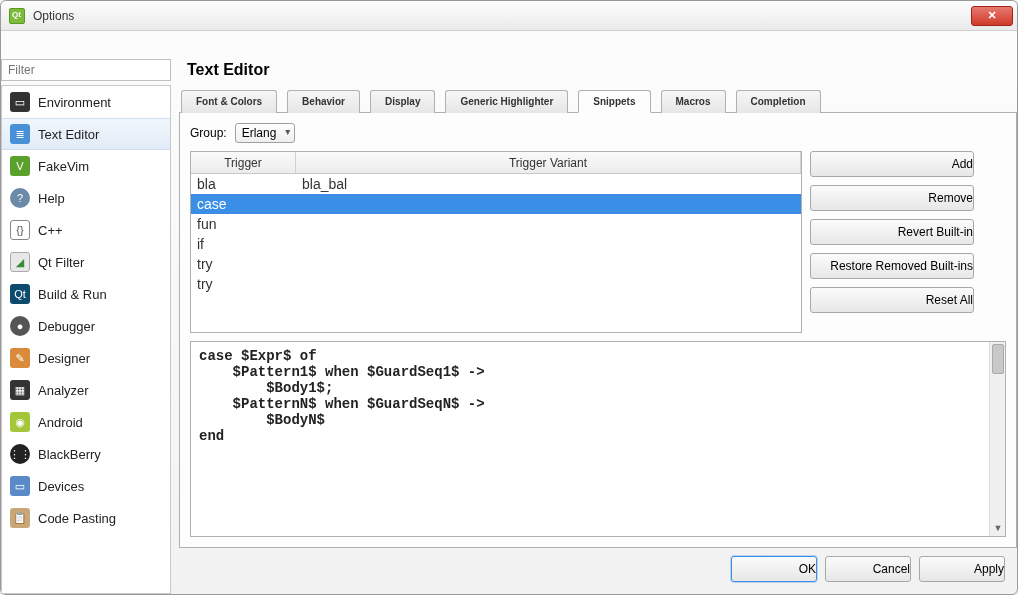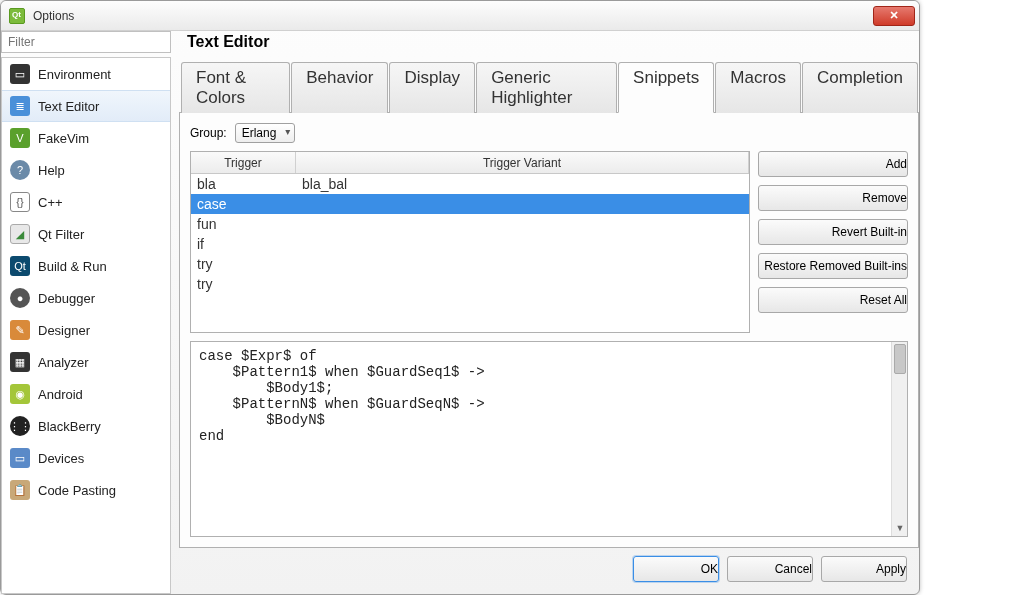--- a/index.html
+++ b/index.html
@@ -5,28 +5,29 @@
 * { box-sizing: border-box; margin: 0; padding: 0; }
 body {
   font-family: "Segoe UI", Tahoma, sans-serif;
   font-size: 12px;
   background: #fff;
   width: 1018px;
   height: 595px;
   overflow: hidden;
 }
 .window {
-  width: 920px;
+  width: 1018px;
   height: 595px;
   background: linear-gradient(#fdfdfd,#f2f2f2);
   border: 1px solid #9a9a9a;
   border-radius: 6px;
   display: flex;
   flex-direction: column;
   box-shadow: 0 0 4px rgba(0,0,0,.25);
+  gap: 28px;
 }
 
 .titlebar {
   height: 30px;
   background: linear-gradient(#fdfdfd,#eaeaea);
   border-bottom: 1px solid #d0d0d0;
   display: flex;
   align-items: center;
   padding: 0 4px 0 8px;
   border-radius: 6px 6px 0 0;
@@ -139,27 +140,28 @@
 .tabs {
   display:flex;
   border-bottom:1px solid #b0b0b0;
   padding-left:2px;
 }
 .tab {
   padding:5px 14px;
   border:1px solid #b0b0b0;
   border-bottom:none;
   background: linear-gradient(#f6f6f6,#e6e6e6);
-  margin-right:1px;
+  margin-right:10px;
   border-radius:3px 3px 0 0;
-  font-size:17px;
+  font-size:10px;
   color:#333;
   cursor:pointer;
   position:relative;
   top:1px;
+  font-weight:bold;
 }
 .tab.active {
   background:#fdfdfd;
   border-bottom:1px solid #fdfdfd;
   top:1px;
 }
 .tab-content {
   flex:1;
   border:1px solid #b0b0b0;
   border-top:none;
@@ -232,20 +234,21 @@
   flex:1;
   position:relative;
   overflow:hidden;
 }
 .code-area pre{
   font-family:"Consolas","Courier New",monospace;
   font-size:14px;
   padding:6px 8px;
   white-space:pre;
   color:#222;
+  font-weight:bold;
 }
 .vscroll{
   position:absolute;right:0;top:0;bottom:0;width:16px;
   background:#f0f0f0;border-left:1px solid #ddd;
 }
 .vscroll .thumb{position:absolute;left:2px;top:2px;width:12px;height:30px;background:#c8c8c8;border:1px solid #aaa;border-radius:2px;}
 .vscroll .arrdn{position:absolute;left:0;bottom:0;width:16px;height:16px;display:flex;align-items:center;justify-content:center;font-size:9px;color:#666;}
 
 
 .footer{

